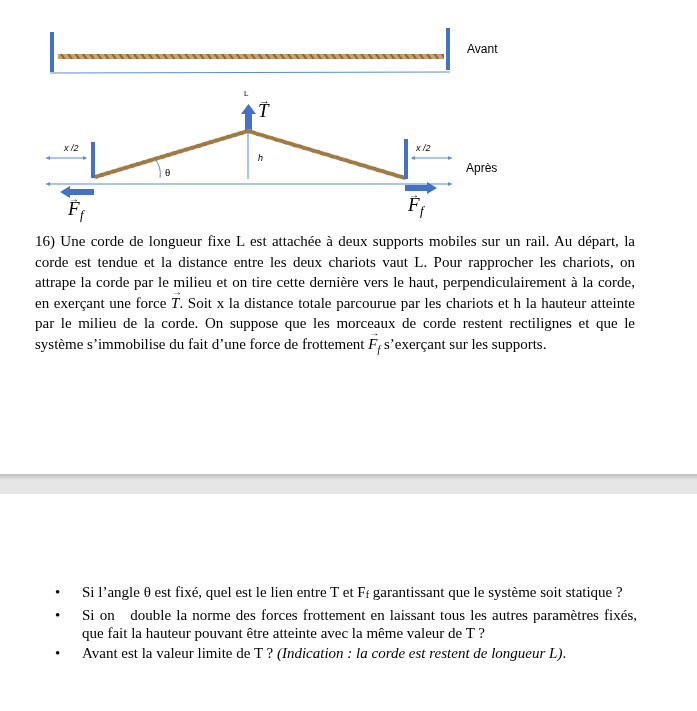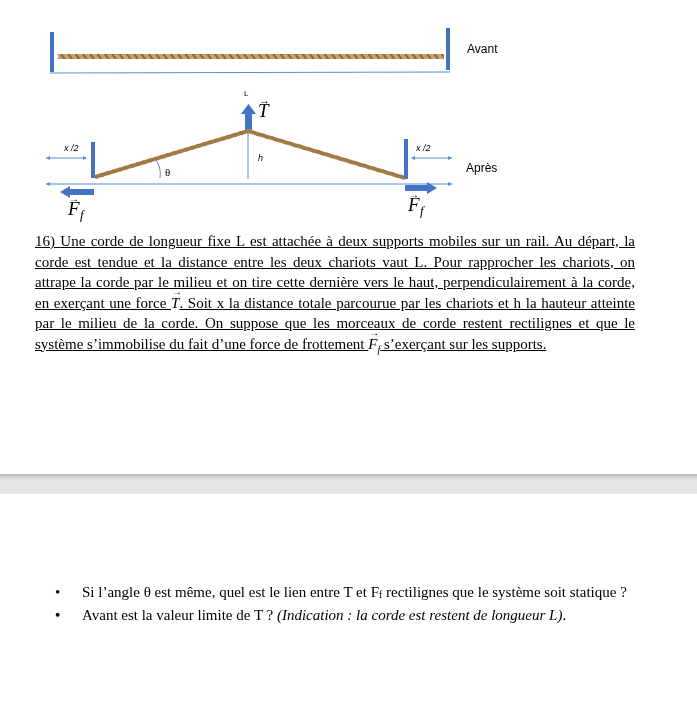--- a/index.html
+++ b/index.html
@@ -2,21 +2,21 @@
 <html><head>
 <meta charset="utf-8">
 <style>
   html, body { margin:0; padding:0; background:#ffffff; }
   body { width:697px; height:711px; position:relative; overflow:hidden; font-family:"Liberation Serif", serif; color:#000; }
   #figure { position:absolute; left:0; top:0; width:697px; height:225px; }
   .fig-label-sans { font-family:"Liberation Sans", sans-serif; font-size:12px; fill:#000; }
   .fig-label-small { font-family:"Liberation Sans", sans-serif; font-size:9px; font-style:italic; fill:#000; }
   .fig-math { font-family:"Liberation Serif", serif; font-style:italic; font-size:19px; fill:#000; }
   .fig-math-sub { font-family:"Liberation Serif", serif; font-style:italic; font-size:13px; fill:#000; }
-  .problem { position:absolute; left:35px; top:231px; width:600px; font-size:15px; line-height:20.5px; text-align:justify; text-align-last:left;text-decoration:underline; }
+  .problem { position:absolute; left:35px; top:231px; width:600px; font-size:15px; line-height:20.5px; text-align:justify; text-align-last:left; }
   .page-gap { position:absolute; left:0; top:474px; width:697px; height:20px; background:#e6e6e6; }
   .page-gap .shadow { position:absolute; left:0; top:0; width:100%; height:6px; background:linear-gradient(#bdbdbd,#e6e6e6); }
   .questions { position:absolute; left:55px; top:583px; width:582px; margin:0; padding:0; list-style:none; font-size:15px; line-height:18.5px; }
   .questions li { position:relative; padding-left:27px; text-align:justify; text-align-last:left; margin-bottom:1px; }
   .questions li .bullet { position:absolute; left:0; top:0; }
   .sub { font-size:10px; vertical-align:-1px; }
   .vec { position:relative; display:inline-block; font-style:italic; }
   .vec::before { content:"\2192"; position:absolute; left:1px; top:-11px; font-size:10px; font-style:normal; }
   .vec sub { font-size:10px; }
 </style>
@@ -95,22 +95,23 @@
   <span>Une corde de longueur fixe L est attachée à deux supports mobiles sur un rail. Au départ, la corde est tendue et la distance entre les deux chariots vaut L. Pour rapprocher les chariots, on attrape la corde par le milieu et on tire cette dernière vers le haut, perpendiculairement à la corde, en exerçant une force </span><span class="vec">T</span><span>. Soit x la distance totale parcourue par les chariots et h la hauteur atteinte par le milieu de la corde. On suppose que les morceaux de corde restent rectilignes et que le système s’immobilise du fait d’une force de frottement </span><span class="vec"><span>F</span><sub>f</sub></span><span> s’exerçant sur les supports.</span>
 </div>
 
 <div class="page-gap">
     <div class="shadow"></div>
   </div>
 
 <ul class="questions">
   <li>
     <span class="bullet">•</span>
-    <span>Si l’angle θ est même, quel est le lien entre T et F</span><span class="sub">f</span><span> rectilignes que le système soit statique ?</span>
+    <span>Si l’angle θ est fixé, quel est le lien entre T et F</span><span class="sub">f</span><span> garantissant que le système soit statique ?</span>
   </li>
   <li>
     <span class="bullet">•</span>
+    <span style="white-space:pre-wrap">Si on   double la norme des forces frottement en laissant tous les autres paramètres fixés, que fait la hauteur pouvant être atteinte avec la même valeur de T ?</span>
   </li>
   <li>
     <span class="bullet">•</span>
     <span>Avant est la valeur limite de T ? </span><i>(Indication : la corde est restent de longueur L)</i><span>.</span>
   </li>
 </ul>
 
 </body></html>

